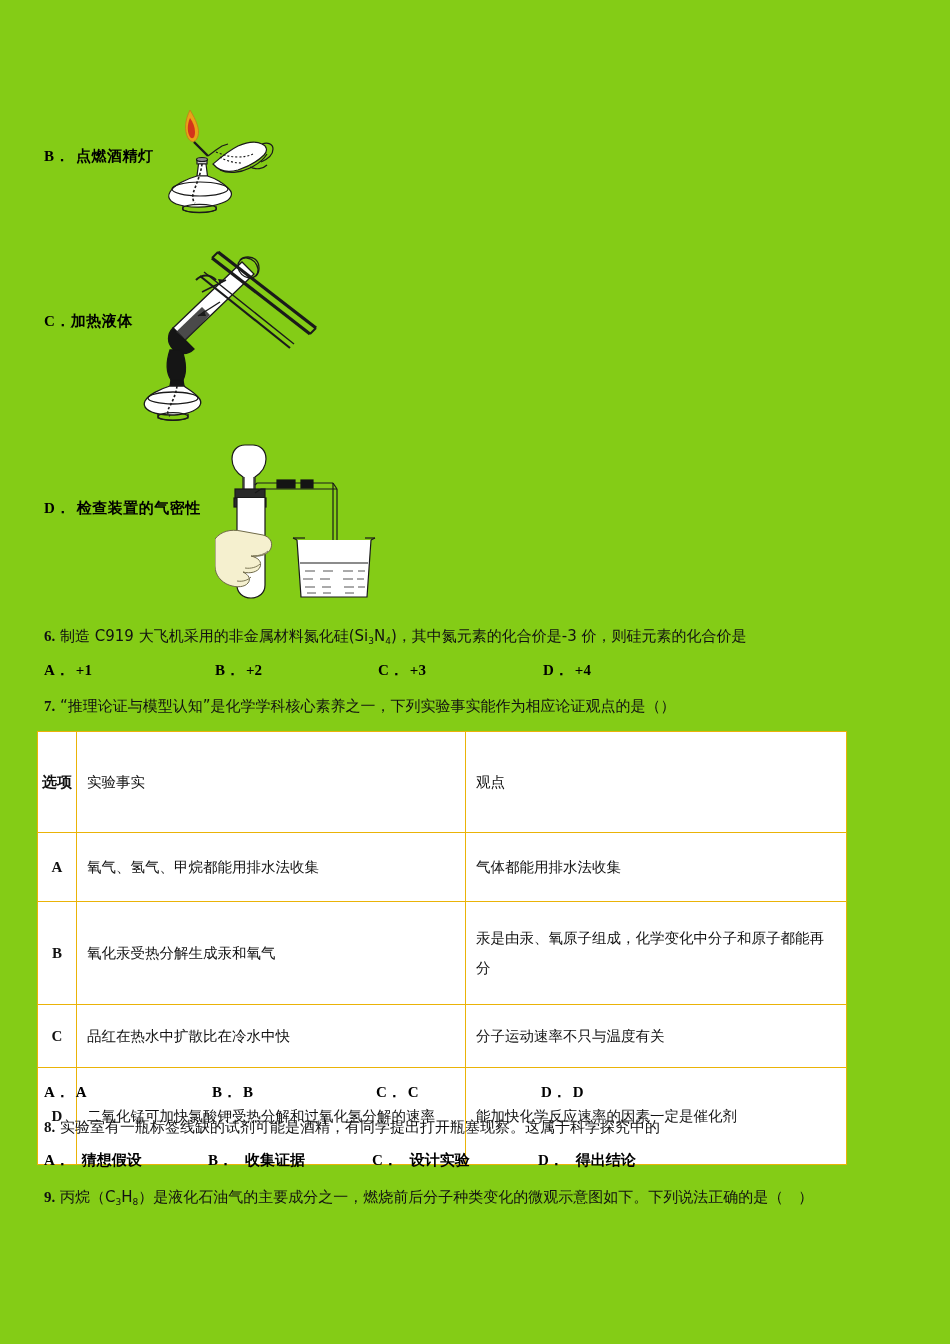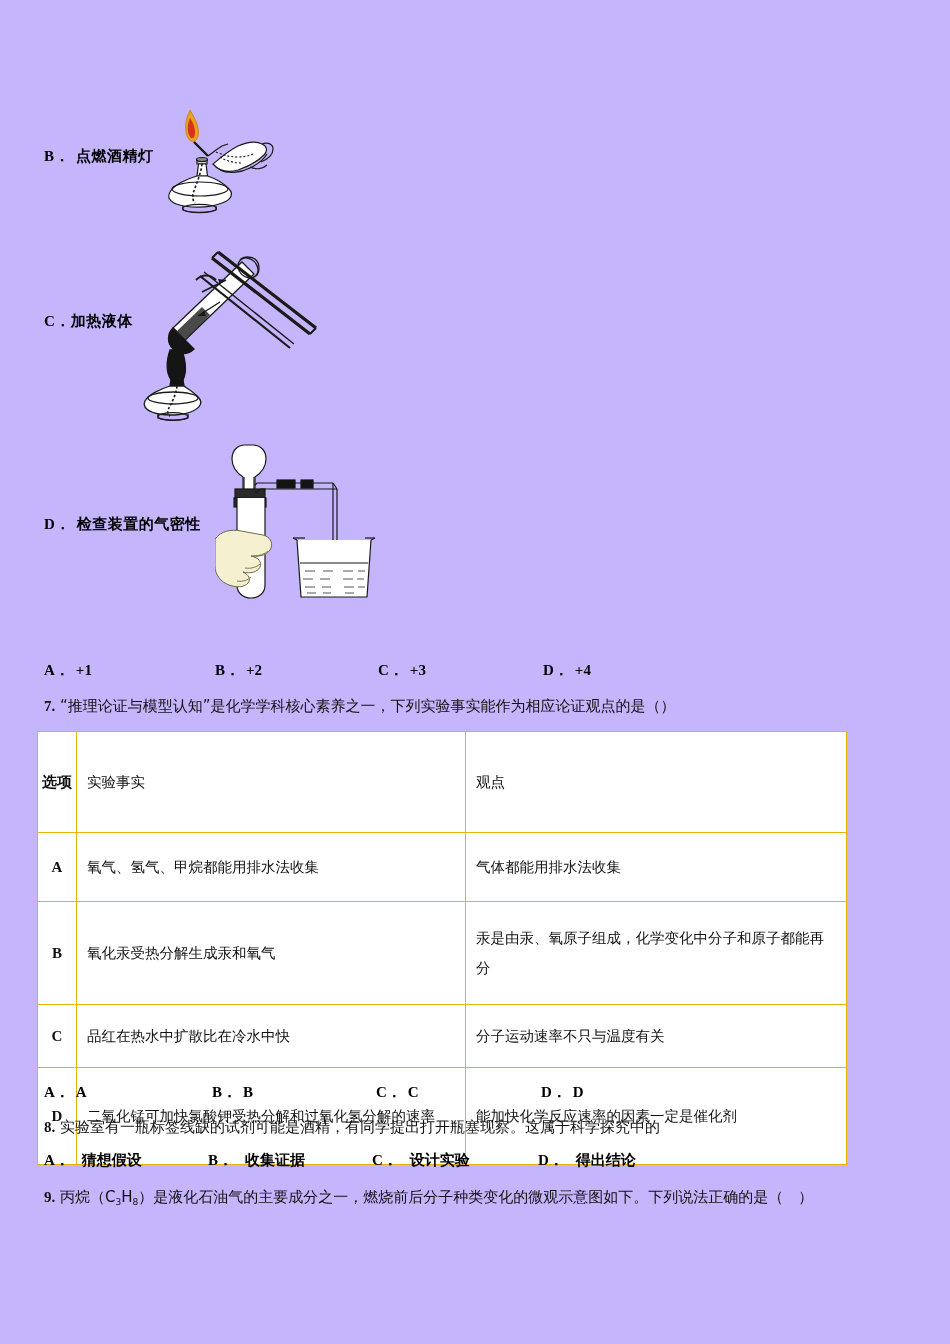--- a/index.html
+++ b/index.html
@@ -12,21 +12,21 @@
     height: 1344px;
     position: relative;
     font-family: "Liberation Serif", "DejaVu Serif", serif;
     color: #000000;
     overflow: hidden;
   }
   .page {
     position: relative;
     width: 950px;
     height: 1344px;
-    background: #c4b5fd;
+    background: #84cc16;
   }
 
   
   .opt-block {
     position: absolute;
     left: 0;
     width: 950px;
   }
   .opt-label {
     position: absolute;
@@ -195,21 +195,21 @@
           <ellipse cx="33" cy="148" rx="25" ry="6"></ellipse>
           <path d="M18 164 L18 168 C25 171 41 171 48 168 L48 164"></path>
           <ellipse cx="33" cy="166.5" rx="15" ry="3.8"></ellipse>
           <path d="M37 136 C36 144 33 150 30 156 C27 161 27 164 30 166" stroke-width="1.6" stroke-dasharray="2.5 2"></path>
         </g>
       </svg>
     </div>
   </div>
 
   <div class="opt-block" style="top:420px;height:200px;">
-    <div class="opt-label" style="left:44px; top:95px;">
+    <div class="opt-label" style="left:44px; top:79px;">
       <span class="lt">D．</span><span class="cn" style="margin-left:6px;">检查装置的气密性</span>
     </div>
 
     <div class="figure" style="left:215px; top:15px;">
       <svg width="165" height="170" viewBox="0 0 165 170">
         <g fill="none" stroke="#1a1a1a" stroke-width="1.2">
 
           <path d="M30 10 C22 10 17 16 17 24 C17 32 22 38 28 42 L28 56 L40 56 L40 42 C46 38 51 32 51 24 C51 16 46 10 38 10 Z" fill="#ffffff"></path>
 
           <path d="M29 42 L29 100"></path>
@@ -258,20 +258,24 @@
               <path d="M143 152 L150 152"></path>
             <path d="M92 158 L101 158"></path>
               <path d="M108 158 L116 158"></path>
               <path d="M130 158 L139 158"></path>
           </g>
         </g>
       </svg>
     </div>
   </div>
 
+  <div class="qline" style="left:44px; top:625px;">
+    <span class="num">6.</span>
+    <span>制造 C919 大飞机采用的非金属材料氮化硅(Si</span><sub>3</sub><span>N</span><sub>4</sub><span>)，其中氮元素的化合价是-3 价，则硅元素的化合价是</span>
+  </div>
 
   <div>
     <div class="choice" style="left:44px; top:661px;">
       <span class="ck">A．</span><span class="cvs">+1</span>
     </div>
     <div class="choice" style="left:215px; top:661px;">
       <span class="ck">B．</span><span class="cvs">+2</span>
     </div>
     <div class="choice" style="left:378px; top:661px;">
       <span class="ck">C．</span><span class="cvs">+3</span>

